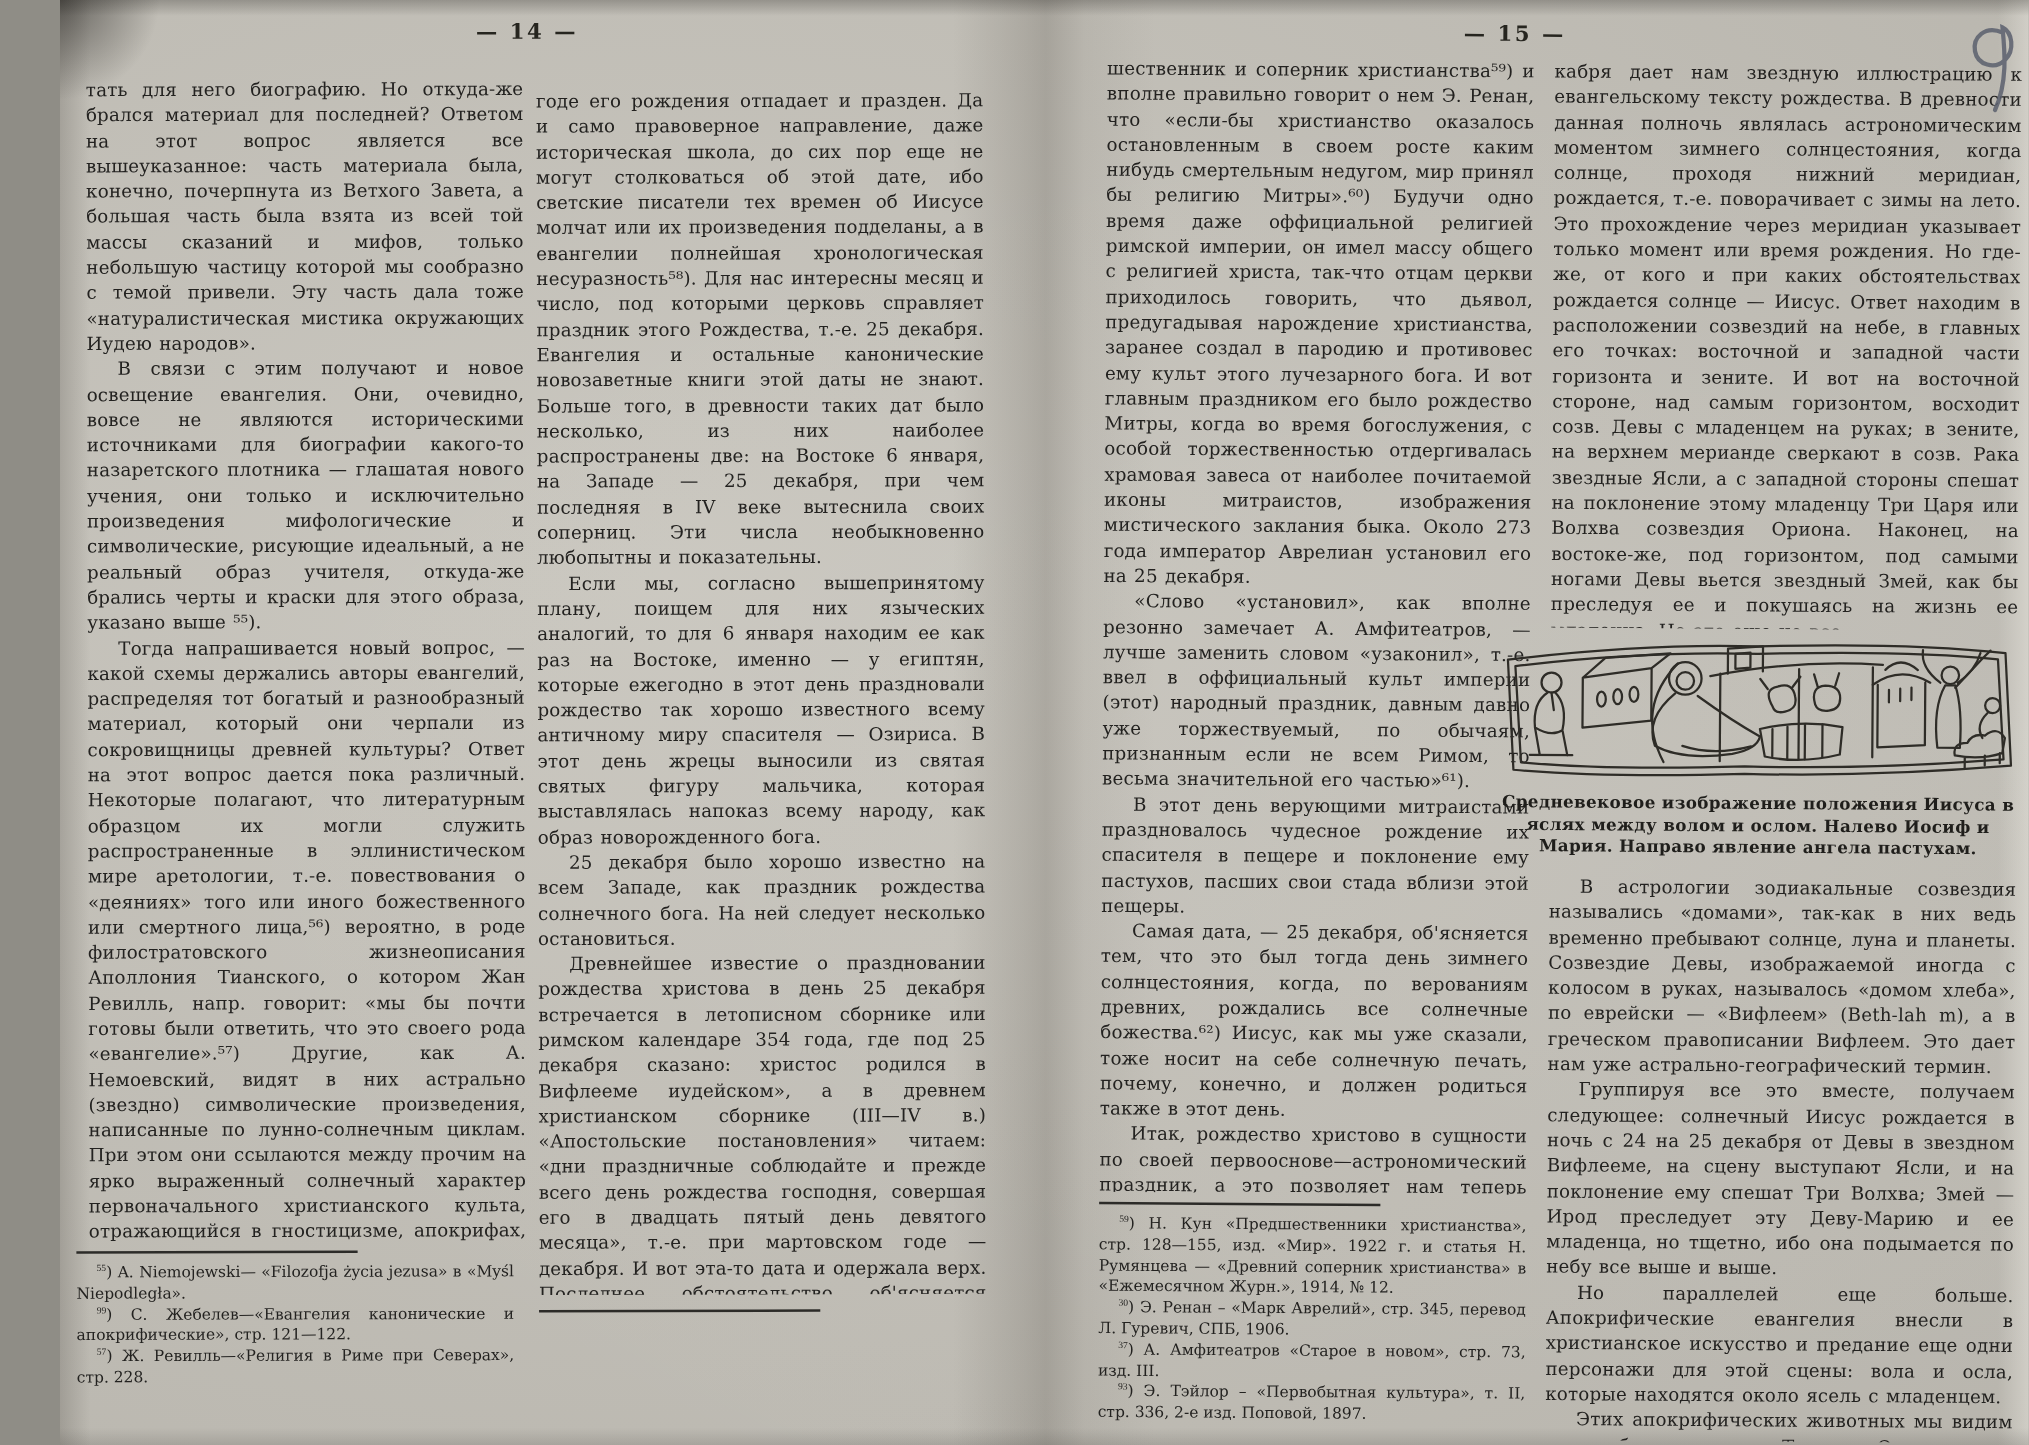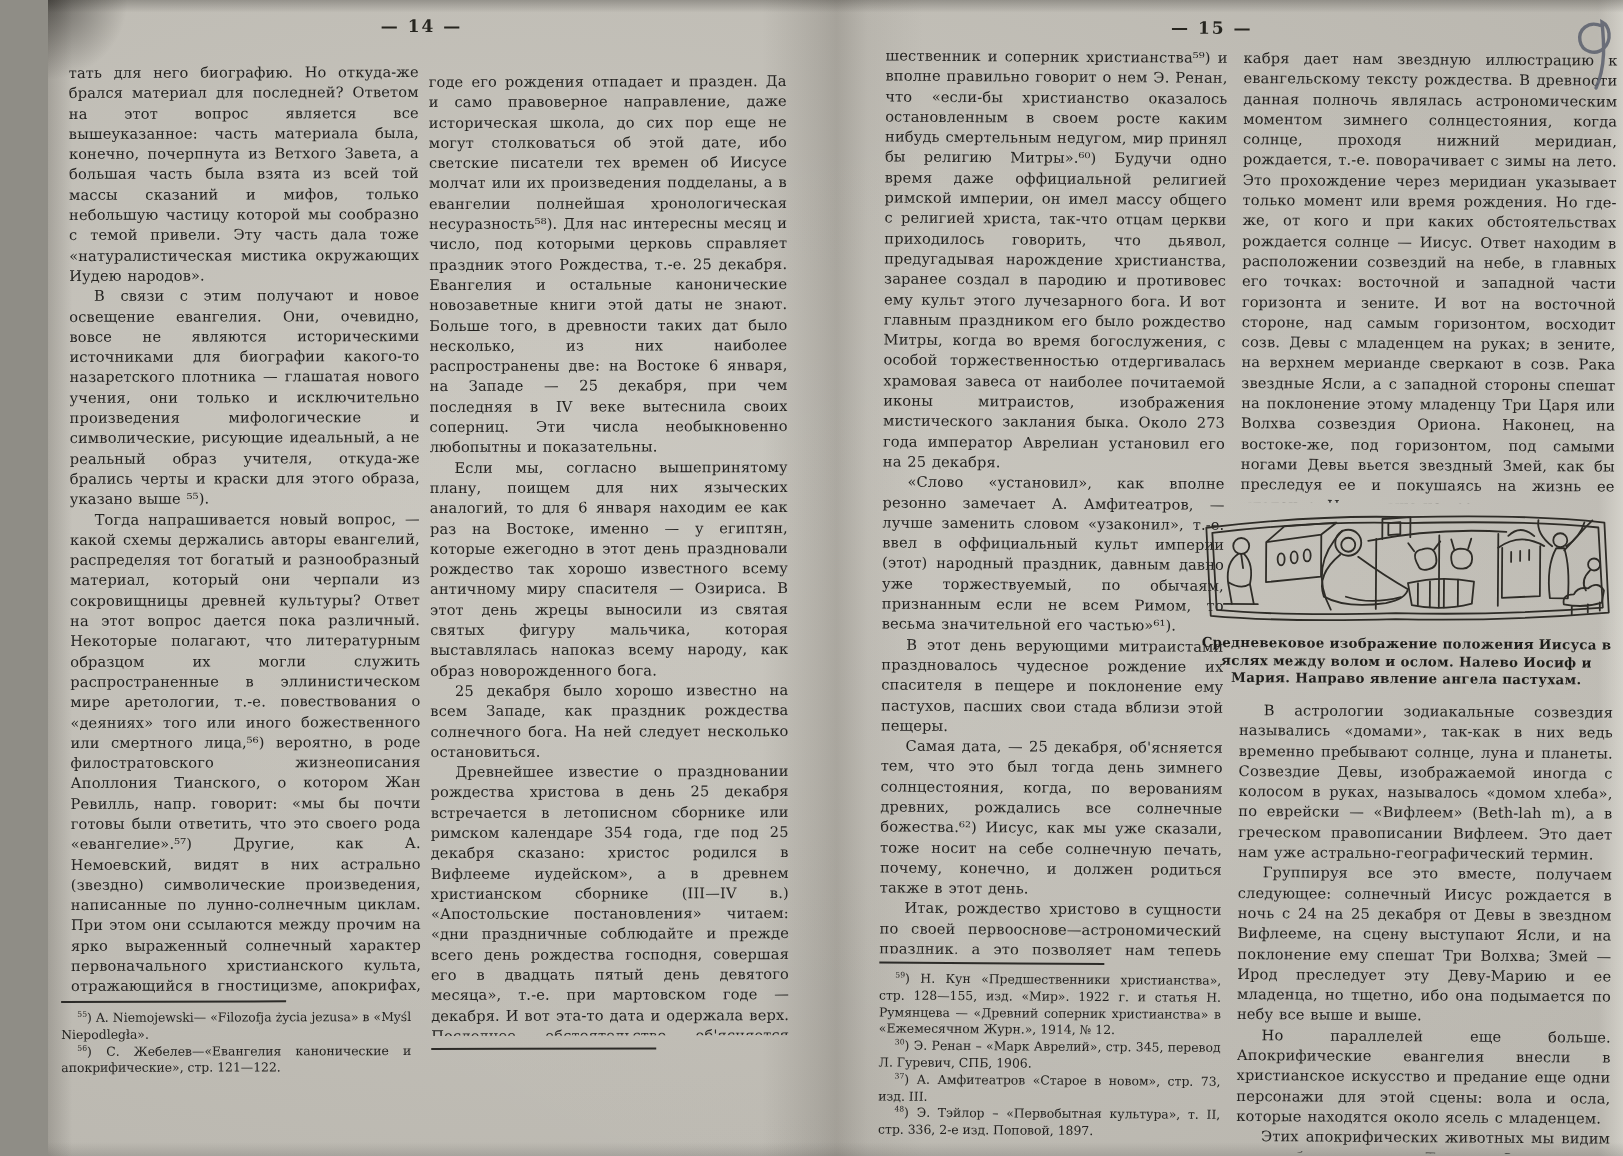--- a/index.html
+++ b/index.html
@@ -23,21 +23,21 @@
   .page14{left:0;width:760px;transform:rotate(-0.15deg);}
   .page15{left:760px;width:863px;transform:rotate(0.4deg);}
   .pgnum{position:absolute;font-weight:bold;font-size:17px;letter-spacing:2px;text-align:center;color:#26251f;}
   .col{position:absolute;text-align:justify;overflow:hidden;}
   .body{font-size:14.6px;line-height:20.3px;letter-spacing:.15px;word-spacing:1px;}
   .body p{margin:0;text-indent:1.7em;}
   .body p.cont{text-indent:0;}
   .fnblock{position:absolute;font-size:12.4px;line-height:16.8px;text-align:justify;}
   .fnrule{width:225px;border:none;border-top:2px solid #2c2b28;margin:0 0 7px 0;}
   .fnblock p{margin:0;text-indent:1.3em;}
-  sup{font-size:.62em;line-height:0;}
+  sup{font-size:.62em;line-height:0;font-family:Liberation Serif, serif;}
   .caption{position:absolute;font-weight:bold;font-size:13.4px;line-height:17.6px;text-align:center;letter-spacing:.3px;color:#1f1e1b;}
   .illus{position:absolute;}
   .hand9{position:absolute;left:1518px;top:8px;width:80px;height:100px;}
   .ink{stroke:#5b5f6d;stroke-width:3.4;fill:none;stroke-linecap:round;opacity:.85;}
   .wc{stroke:#2e2c27;stroke-width:1.8;fill:none;stroke-linejoin:round;stroke-linecap:round;}
 </style>
 </head>
 <body>
 
 <div class="scan">
@@ -47,21 +47,22 @@
 
     <div class="col body" style="left:22px;top:62px;width:350px;height:932px;">
         <p class="cont">тать для него биографию. Но откуда-же брался материал для последней? Ответом на этот вопрос является все вышеуказанное: часть материала была, конечно, почерпнута из Ветхого Завета, а большая часть была взята из всей той массы сказаний и мифов, только небольшую частицу которой мы сообразно с темой привели. Эту часть дала тоже «натуралистическая мистика окружающих Иудею народов».</p>
         <p>В связи с этим получают и новое освещение евангелия. Они, очевидно, вовсе не являются историческими источниками для биографии какого-то назаретского плотника — глашатая нового учения, они только и исключительно произведения мифологические и символические, рисующие идеальный, а не реальный образ учителя, откуда-же брались черты и краски для этого образа, указано выше ⁵⁵).</p>
         <p>Тогда напрашивается новый вопрос, — какой схемы держались авторы евангелий, распределяя тот богатый и разнообразный материал, который они черпали из сокровищницы древней культуры? Ответ на этот вопрос дается пока различный. Некоторые полагают, что литературным образцом их могли служить распространенные в эллинистическом мире аретологии, т.-е. повествования о «деяниях» того или иного божественного или смертного лица,⁵⁶) вероятно, в роде филостратовского жизнеописания Аполлония Тианского, о котором Жан Ревилль, напр. говорит: «мы бы почти готовы были ответить, что это своего рода «евангелие».⁵⁷) Другие, как А. Немоевский, видят в них астрально (звездно) символические произведения, написанные по лунно-солнечным циклам. При этом они ссылаются между прочим на ярко выраженный солнечный характер первоначального христианского культа, отражающийся в гностицизме, апокрифах, творениях отцов церкви и т. п. Для иллюстрации этого взгляда, как наиболее любопытного и нового, хотя частично он был высказан еще в конце XVIII века, мы возьмем опять таки евангельскую картину рождества. Но при этом необходимо предварительно сказать несколько слов о христианской рождественской хронологии.</p>
       </div>
     <div class="fnblock" style="left:12px;top:1000px;width:350px;height:140px;">
       <hr class="fnrule">
       <div>
           <p><sup>55</sup>) A. Niemojewski— «Filozofja życia jezusa» в «Myśl Niepodległa».</p>
-          <p><sup>56</sup>) С. Жебелев—«Евангелия канонические и апокрифические», стр. 121—122.</p>
+          <p><sup>99</sup>) С. Жебелев—«Евангелия канонические и апокрифические», стр. 121—122.</p>
+          <p><sup>57</sup>) Ж. Ревилль—«Религия в Риме при Северах», стр. 228.</p>
         </div>
     </div>
 
     <div class="col body" style="left:382px;top:72px;width:358px;height:964px;">
         <p class="cont">годе его рождения отпадает и празден. Да и само правоверное направление, даже историческая школа, до сих пор еще не могут столковаться об этой дате, ибо светские писатели тех времен об Иисусе молчат или их произведения подделаны, а в евангелии полнейшая хронологическая несуразность⁵⁸). Для нас интересны месяц и число, под которыми церковь справляет праздник этого Рождества, т.-е. 25 декабря. Евангелия и остальные канонические новозаветные книги этой даты не знают. Больше того, в древности таких дат было несколько, из них наиболее распространены две: на Востоке 6 января, на Западе — 25 декабря, при чем последняя в IV веке вытеснила своих соперниц. Эти числа необыкновенно любопытны и показательны.</p>
         <p>Если мы, согласно вышепринятому плану, поищем для них языческих аналогий, то для 6 января находим ее как раз на Востоке, именно — у египтян, которые ежегодно в этот день праздновали рождество так хорошо известного всему античному миру спасителя — Озириса. В этот день жрецы выносили из святая святых фигуру мальчика, которая выставлялась напоказ всему народу, как образ новорожденного бога.</p>
         <p>25 декабря было хорошо известно на всем Западе, как праздник рождества солнечного бога. На ней следует несколько остановиться.</p>
         <p>Древнейшее известие о праздновании рождества христова в день 25 декабря встречается в летописном сборнике или римском календаре 354 года, где под 25 декабря сказано: христос родился в Вифлееме иудейском», а в древнем христианском сборнике (III—IV в.) «Апостольские постановления» читаем: «дни праздничные соблюдайте и прежде всего день рождества господня, совершая его в двадцать пятый день девятого месяца», т.-е. при мартовском годе — декабря. И вот эта-то дата и одержала верх. Последнее обстоятельство об'ясняется очень просто.</p>
       </div>
     <div class="fnblock" style="left:382px;top:1048px;width:358px;height:100px;">
@@ -78,21 +79,21 @@
         <p>В этот день верующими митраистами праздновалось чудесное рождение их спасителя в пещере и поклонение ему пастухов, пасших свои стада вблизи этой пещеры.</p>
         <p>Самая дата, — 25 декабря, об'ясняется тем, что это был тогда день зимнего солнцестояния, когда, по верованиям древних, рождались все солнечные божества.⁶²) Иисус, как мы уже сказали, тоже носит на себе солнечную печать, почему, конечно, и должен родиться также в этот день.</p>
         <p>Итак, рождество христово в сущности по своей первооснове—астрономический праздник, а это позволяет нам теперь несколько расшифровать символику вифлеемской сцены, тем более, что ключ к этой расшифровке уже давался нам в самом евангелии указанием на «звезду его».</p>
       </div>
     <div class="fnblock" style="left:74px;top:964px;width:342px;height:180px;">
       <hr class="fnrule">
       <div>
           <p><sup>59</sup>) Н. Кун «Предшественники христианства», стр. 128—155, изд. «Мир». 1922 г. и статья Н. Румянцева — «Древний соперник христианства» в «Ежемесячном Журн.», 1914, № 12.</p>
           <p><sup>30</sup>) Э. Ренан – «Марк Аврелий», стр. 345, перевод Л. Гуревич, СПБ, 1906.</p>
           <p><sup>37</sup>) А. Амфитеатров «Старое в новом», стр. 73, изд. III.</p>
-          <p><sup>48</sup>) Э. Тэйлор – «Первобытная культура», т. II, стр. 336, 2-е изд. Поповой, 1897.</p>
+          <p><sup>93</sup>) Э. Тэйлор – «Первобытная культура», т. II, стр. 336, 2-е изд. Поповой, 1897.</p>
         </div>
     </div>
 
     <div class="col body" style="left:432px;top:48px;width:374px;height:454px;">
         <p class="cont">кабря дает нам звездную иллюстрацию к евангельскому тексту рождества. В древности данная полночь являлась астрономическим моментом зимнего солнцестояния, когда солнце, проходя нижний меридиан, рождается, т.-е. поворачивает с зимы на лето. Это прохождение через меридиан указывает только момент или время рождения. Но где-же, от кого и при каких обстоятельствах рождается солнце — Иисус. Ответ находим в расположении созвездий на небе, в главных его точках: восточной и западной части горизонта и зените. И вот на восточной стороне, над самым горизонтом, восходит созв. Девы с младенцем на руках; в зените, на верхнем мерианде сверкают в созв. Рака звездные Ясли, а с западной стороны спешат на поклонение этому младенцу Три Царя или Волхва созвездия Ориона. Наконец, на востоке-же, под горизонтом, под самыми ногами Девы вьется звездный Змей, как бы преследуя ее и покушаясь на жизнь ее младенца. Но это еще не все.</p>
       </div>
 
     <div class="illus" style="left:388px;top:504px;width:420px;height:125px;">
       <svg width="420" height="125" viewBox="0 0 420 125">
         <g class="wc">

